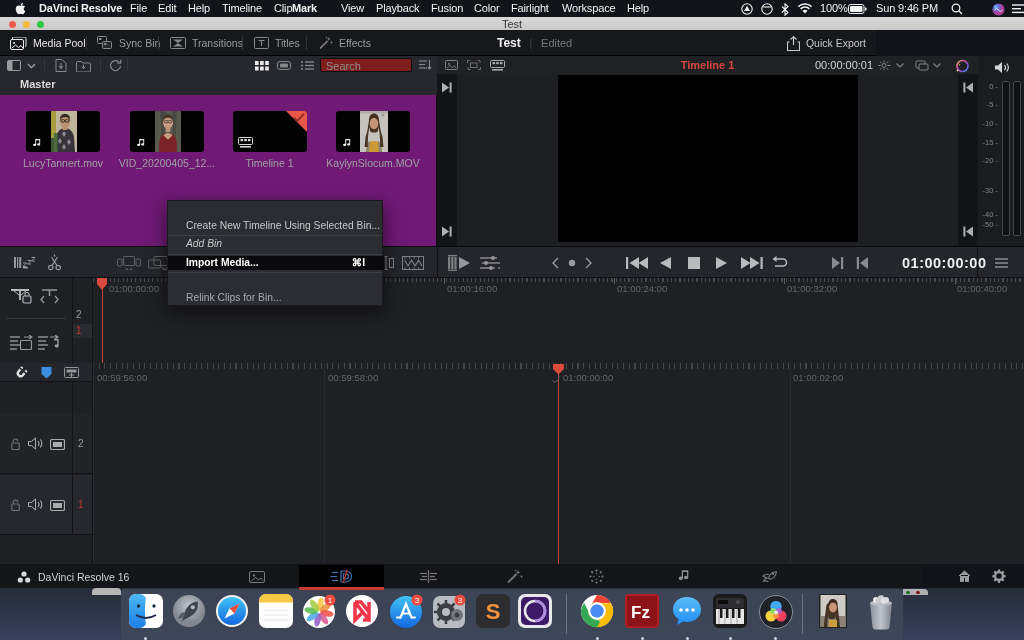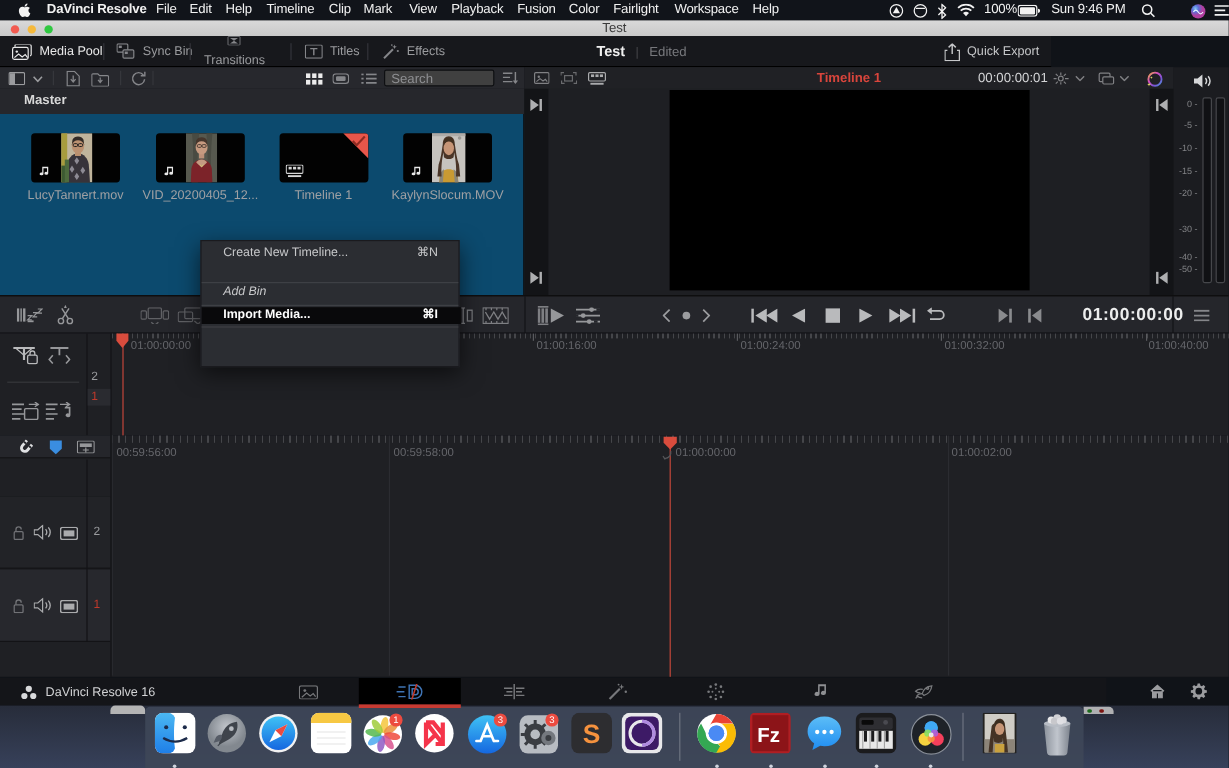--- a/index.html
+++ b/index.html
@@ -12,21 +12,21 @@
   
   #titlebar { left:0; top:17px; width:1024px; height:13px; background:linear-gradient(#d9d9d9,#c9c9c9); }
   .tl-btn { position:absolute; top:3.5px; width:7px; height:7px; border-radius:50%; }
   
   #toptb { left:0; top:30px; width:876px; height:26px; background:#17181c; border-bottom:1px solid #000; color:#9a9b9e; font-size:10.5px; }
   .ttb-item { position:absolute; top:0; height:26px; display:flex; align-items:center; gap:6px; }
   .ttb-div { position:absolute; top:6px; width:1px; height:14px; background:#33343a; }
   
   #pool-tb { left:0; top:56px; width:437px; height:18px; background:#27282d; }
   #master { left:0; top:74px; width:437px; height:21px; background:#26272c; color:#d8d8d8; font-size:11px; font-weight:bold; }
-  #pool { left:0; top:95px; width:437px; height:151px; background:#0c4a6e; border-right:1px solid #0c0c0e; }
+  #pool { left:0; top:95px; width:437px; height:151px; background:#701a75; border-right:1px solid #0c0c0e; }
   .thumb { position:absolute; top:16px; width:74px; height:41px; background:#020202; border-radius:3px; }
   .tlabel { position:absolute; top:62px; font-size:10.5px; color:#9fa0a3; text-align:center; width:110px; }
   
   #vwrap { left:437px; top:56px; width:541px; height:190px; background:#1e1f23; }
   #vtb { left:437px; top:56px; width:541px; height:18px; background:#202125; }
   #jogL { left:437px; top:74px; width:20px; height:172px; background:#131417; }
   #jogR { left:958px; top:74px; width:20px; height:172px; background:#131417; }
   #video { left:558px; top:75px; width:300px; height:167px; background:#000; }
   #audio { left:978px; top:56px; width:46px; height:190px; background:#1b1c20; }
   
@@ -55,21 +55,21 @@
 <div id="menubar" class="abs">
   <svg class="mi" style="left:15px;top:2px" width="11" height="13" viewBox="0 0 384 512">
       <path fill="#f2f2f2" d="M318.7 268.7c-.2-36.7 16.4-64.4 50-84.8-18.8-26.9-47.2-41.7-84.7-44.6-35.5-2.7-74.3 20.7-88.5 20.7-15 0-49.4-19.7-76.4-19.7C63.3 141.2 4 184.8 4 273.5q0 39.3 14.4 81.2c12.8 36.7 59 126.7 107.2 125.2 25.2-.6 43-17.9 75.8-17.9 31.8 0 48.3 17.9 76.4 17.9 48.6-.7 90.4-82.5 102.6-119.3-65.2-30.7-61.7-90-61.7-91.9zm-56.6-164.2c27.3-32.4 24.8-61.9 24-72.5-24.1 1.4-52 16.4-67.9 34.9-17.5 19.8-27.8 44.3-25.6 71.9 26.1 2 49.9-11.4 69.5-34.3z"></path>
     </svg>
   <span class="mi" style="left:39px;font-weight:bold;">DaVinci Resolve</span>
   <span class="mi" style="left:130px;">File</span>
   <span class="mi" style="left:158px;">Edit</span>
   <span class="mi" style="left:188px;">Help</span>
   <span class="mi" style="left:222px;">Timeline</span>
   <span class="mi" style="left:274px;">Clip</span>
-  <span class="mi" style="left:303px;">Mark</span>
+  <span class="mi" style="left:292px;font-weight:bold;">Mark</span>
   <span class="mi" style="left:341px;">View</span>
   <span class="mi" style="left:376px;">Playback</span>
   <span class="mi" style="left:431px;">Fusion</span>
   <span class="mi" style="left:474px;">Color</span>
   <span class="mi" style="left:511px;">Fairlight</span>
   <span class="mi" style="left:562px;">Workspace</span>
   <span class="mi" style="left:627px;">Help</span>
   <svg class="mi" style="left:741px;top:3px" width="12" height="12" viewBox="0 0 12 12">
       <circle cx="6" cy="6" r="5.2" fill="none" stroke="#f2f2f2" stroke-width="1.1"></circle>
       <path d="M6 2.8 L9 8 L3 8 Z" fill="#f2f2f2"></path>
@@ -136,21 +136,21 @@
   <div class="ttb-item" style="left:97px;">
     <svg width="16" height="14" viewBox="0 0 16 14">
         <rect x="0.5" y="0.5" width="9" height="7" rx="1" fill="none" stroke="#85868a" stroke-width="1"></rect>
         <rect x="5.5" y="5.5" width="9" height="7" rx="1" fill="#27282c" stroke="#85868a" stroke-width="1"></rect>
         <rect x="2" y="2" width="2.5" height="2" fill="#85868a"></rect>
         <rect x="7" y="7" width="2.5" height="2" fill="#85868a"></rect>
       </svg>
     <span>Sync Bin</span>
   </div>
   <div class="ttb-div" style="left:158px;"></div>
-  <div class="ttb-item" style="left:170px;flex-direction:column;">
+  <div class="ttb-item" style="left:170px;">
     <svg width="16" height="12" viewBox="0 0 16 12">
         <rect x="0.5" y="0.5" width="15" height="11" rx="1" fill="none" stroke="#85868a" stroke-width="1"></rect>
         <path d="M3 2.5 h10 l-5 3.5 z M3 9.5 h10 l-5-3.5 z" fill="#85868a"></path>
       </svg>
     <span>Transitions</span>
   </div>
   <div class="ttb-div" style="left:242px;"></div>
   <div class="ttb-item" style="left:254px;">
     <svg width="15" height="12" viewBox="0 0 15 12">
         <rect x="0.5" y="0.5" width="14" height="11" rx="1" fill="none" stroke="#85868a" stroke-width="1"></rect>
@@ -221,21 +221,21 @@
   <svg class="abs" style="left:301px;top:5px" width="13" height="9" viewBox="0 0 13 9">
       <g stroke="#85868a" stroke-width="1.4">
         <line x1="0" y1="1" x2="2" y2="1"></line>
         <line x1="4" y1="1" x2="13" y2="1"></line>
         <line x1="0" y1="4.5" x2="2" y2="4.5"></line>
         <line x1="4" y1="4.5" x2="13" y2="4.5"></line>
         <line x1="0" y1="8" x2="2" y2="8"></line>
         <line x1="4" y1="8" x2="13" y2="8"></line>
       </g>
     </svg>
-  <div class="abs" style="left:320px;top:2px;width:92px;height:14px;background:#404040;border:1px solid #0e0f12;border-radius:2px;">
+  <div class="abs" style="left:320px;top:2px;width:92px;height:14px;background:#7f1d1d;border:1px solid #0e0f12;border-radius:2px;">
     <span style="position:absolute;left:5px;top:1px;font-size:11px;color:#8e8f92;">Search</span>
   </div>
   <svg class="abs" style="left:419px;top:4px" width="13" height="11" viewBox="0 0 13 11">
       <g stroke="#85868a" stroke-width="1.2">
         <line x1="0" y1="1" x2="8" y2="1"></line>
         <line x1="0" y1="4.5" x2="6" y2="4.5"></line>
         <line x1="0" y1="8" x2="8" y2="8"></line>
         <line x1="10.5" y1="0" x2="10.5" y2="9"></line>
       </g>
       <path d="M8.3 7 l2.2 3 2.2-3" fill="#85868a" stroke="none"></path>
@@ -934,19 +934,20 @@
         <g transform="translate(18,7)">
           <circle cx="-5" cy="-1" r="3" fill="#e8e8ea"></circle>
           <circle cx="0" cy="-2.5" r="3.2" fill="#d2d2d6"></circle>
           <circle cx="5" cy="-1" r="3" fill="#dcdce0"></circle>
           <circle cx="-2.5" cy="0" r="2.8" fill="#c8c8cc"></circle>
           <circle cx="2.5" cy="0" r="2.8" fill="#e0e0e4"></circle>
         </g>
       </svg></div>
 </div>
 <div id="ctxmenu" class="abs">
-  <div class="cmi" style="top:3px;">Create New Timeline...<span class="sc">⌘N</span></div>
+  <div class="cmi" style="top:17.5px;">Create New Timeline Using Selected Bin...</div>
   <div class="abs" style="left:0;top:34px;width:100%;height:1px;background:#3e4045;"></div>
   <div class="cmi" style="top:36px;font-style:italic;">Add Bin</div>
   <div class="abs" style="left:0;top:52.5px;width:100%;height:1px;background:#3e4045;"></div>
   <div class="cmi" style="top:54.5px;background:#09090b;color:#fff;font-weight:bold;">Import Media...<span class="sc">⌘I</span></div>
   <div class="abs" style="left:0;top:71px;width:100%;height:1px;background:#3e4045;"></div>
+  <div class="cmi" style="top:89.5px;color:#a8a9ac;">Relink Clips for Bin...</div>
 </div>
 
 </body></html>

